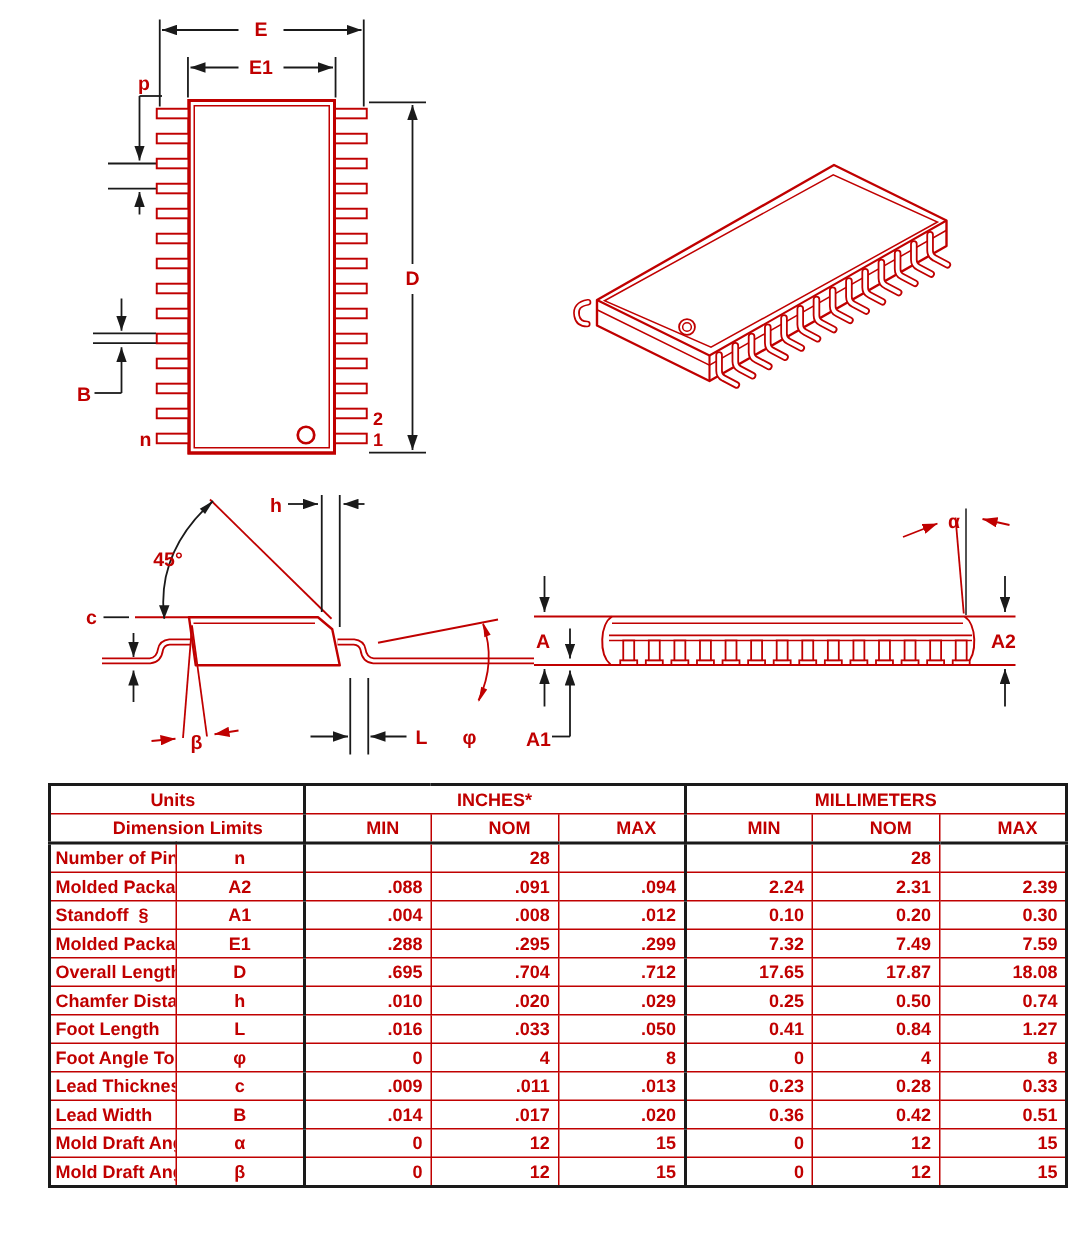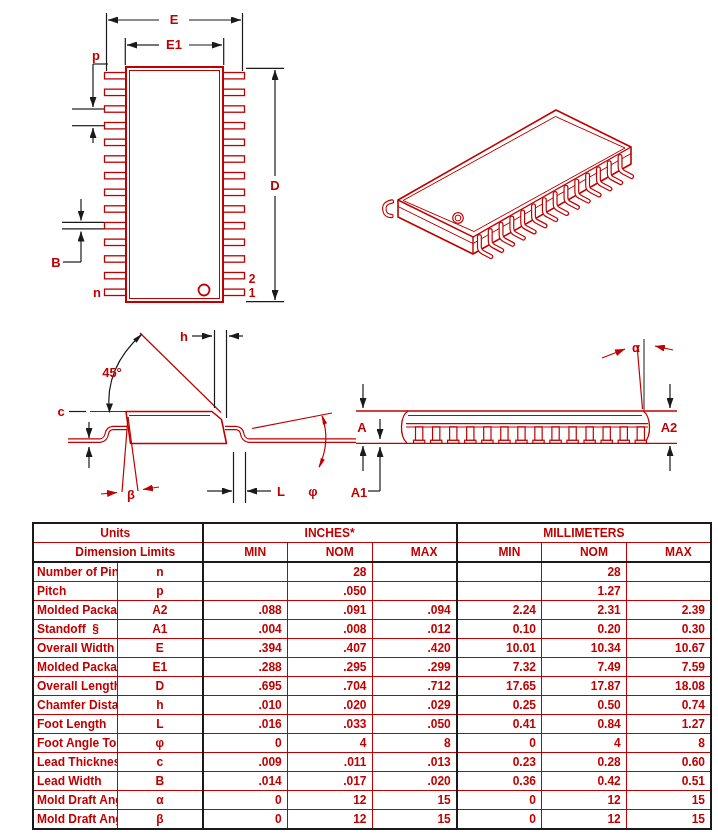--- a/index.html
+++ b/index.html
@@ -290,60 +290,40 @@
           <td class="nm">Number of Pins</td>
           <td class="sym bR">n</td>
           <td class="num"></td>
           <td class="num">28</td>
           <td class="num bR"></td>
           <td class="num"></td>
           <td class="num">28</td>
           <td class="num"></td>
         </tr>
         <tr>
-          <td class="nm">Pitch</td>
-          <td class="sym bR">p</td>
-          <td class="num"></td>
-          <td class="num">.050</td>
-          <td class="num bR"></td>
-          <td class="num"></td>
-          <td class="num">1.27</td>
-          <td class="num"></td>
-        </tr>
-        <tr>
           <td class="nm">Molded Package Thickness</td>
           <td class="sym bR">A2</td>
           <td class="num">.088</td>
           <td class="num">.091</td>
           <td class="num bR">.094</td>
           <td class="num">2.24</td>
           <td class="num">2.31</td>
           <td class="num">2.39</td>
         </tr>
         <tr>
           <td class="nm">Standoff &nbsp;§</td>
           <td class="sym bR">A1</td>
           <td class="num">.004</td>
           <td class="num">.008</td>
           <td class="num bR">.012</td>
           <td class="num">0.10</td>
           <td class="num">0.20</td>
           <td class="num">0.30</td>
         </tr>
         <tr>
-          <td class="nm">Overall Width</td>
-          <td class="sym bR">E</td>
-          <td class="num">.394</td>
-          <td class="num">.407</td>
-          <td class="num bR">.420</td>
-          <td class="num">10.01</td>
-          <td class="num">10.34</td>
-          <td class="num">10.67</td>
-        </tr>
-        <tr>
           <td class="nm">Molded Package Width</td>
           <td class="sym bR">E1</td>
           <td class="num">.288</td>
           <td class="num">.295</td>
           <td class="num bR">.299</td>
           <td class="num">7.32</td>
           <td class="num">7.49</td>
           <td class="num">7.59</td>
         </tr>
         <tr>
@@ -387,21 +367,21 @@
           <td class="num">8</td>
         </tr>
         <tr>
           <td class="nm">Lead Thickness</td>
           <td class="sym bR">c</td>
           <td class="num">.009</td>
           <td class="num">.011</td>
           <td class="num bR">.013</td>
           <td class="num">0.23</td>
           <td class="num">0.28</td>
-          <td class="num">0.60</td>
+          <td class="num">0.33</td>
         </tr>
         <tr>
           <td class="nm">Lead Width</td>
           <td class="sym bR">B</td>
           <td class="num">.014</td>
           <td class="num">.017</td>
           <td class="num bR">.020</td>
           <td class="num">0.36</td>
           <td class="num">0.42</td>
           <td class="num">0.51</td>

